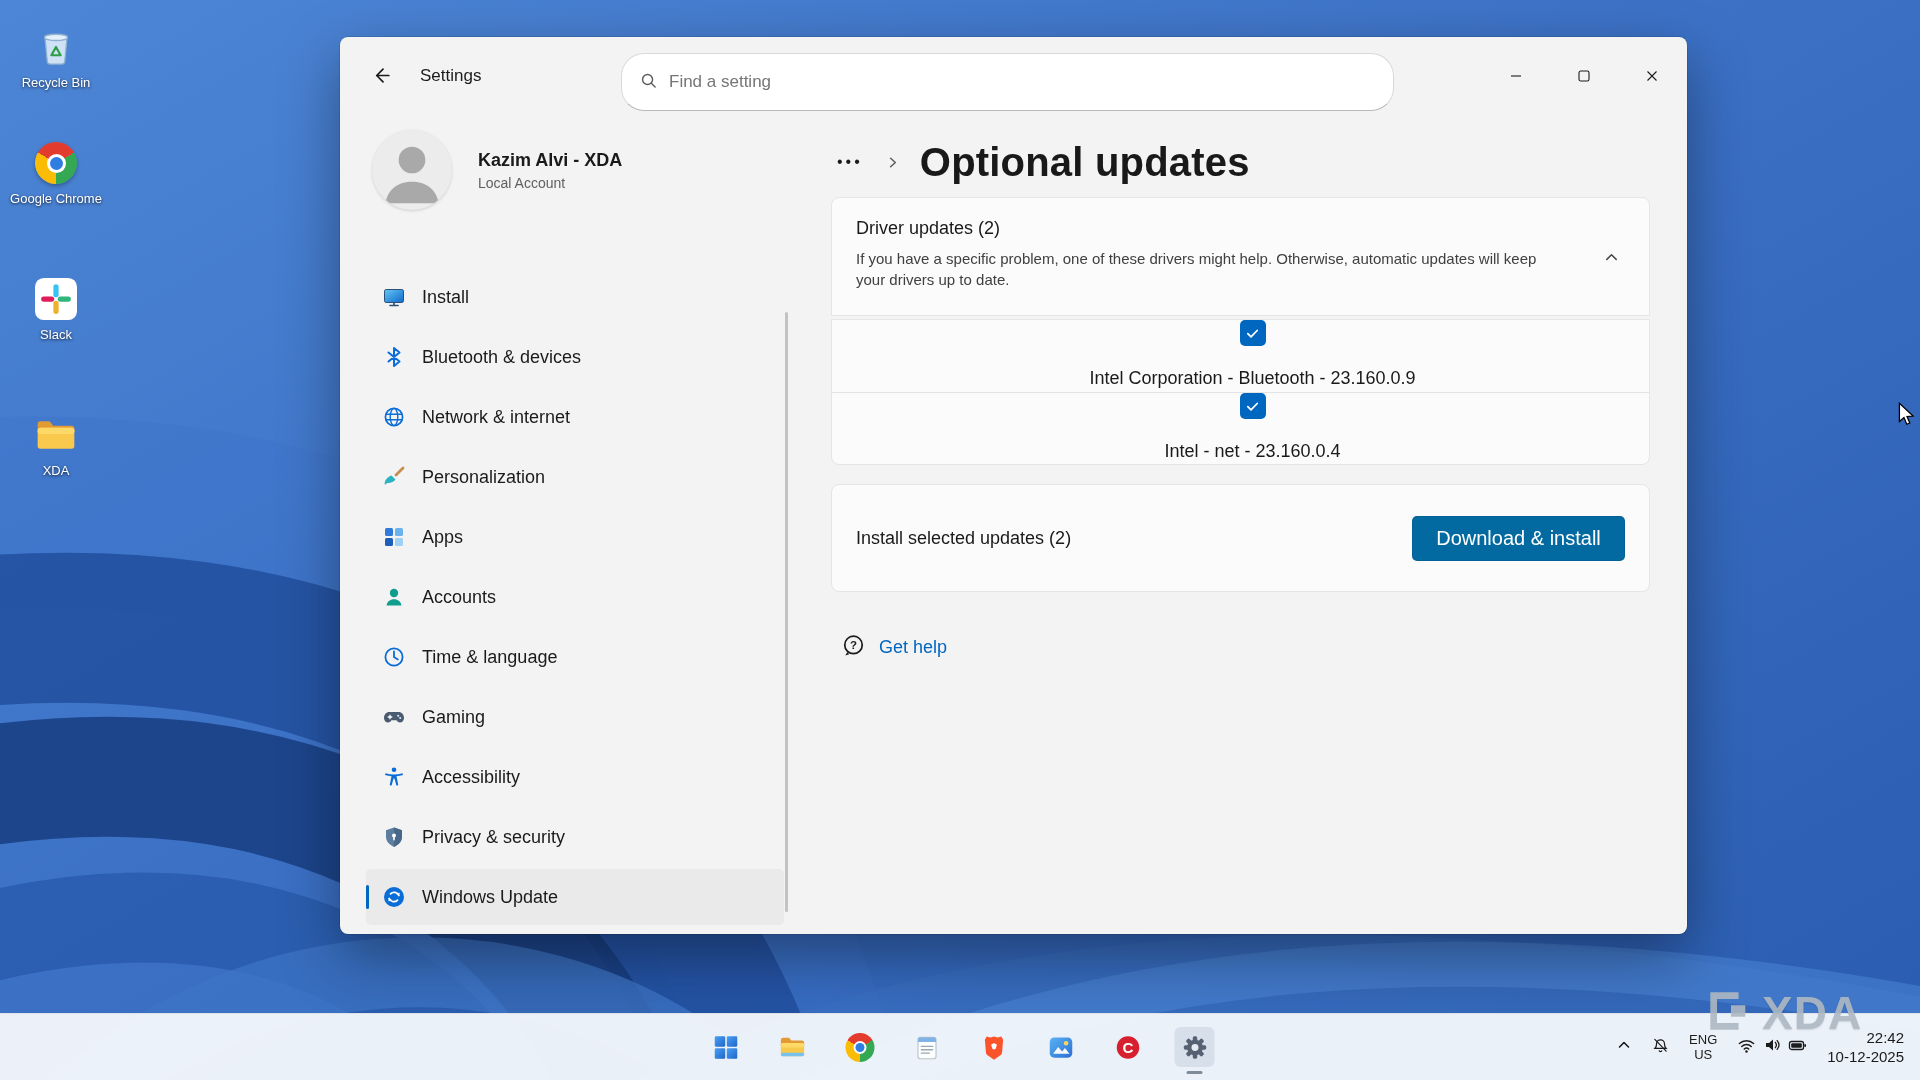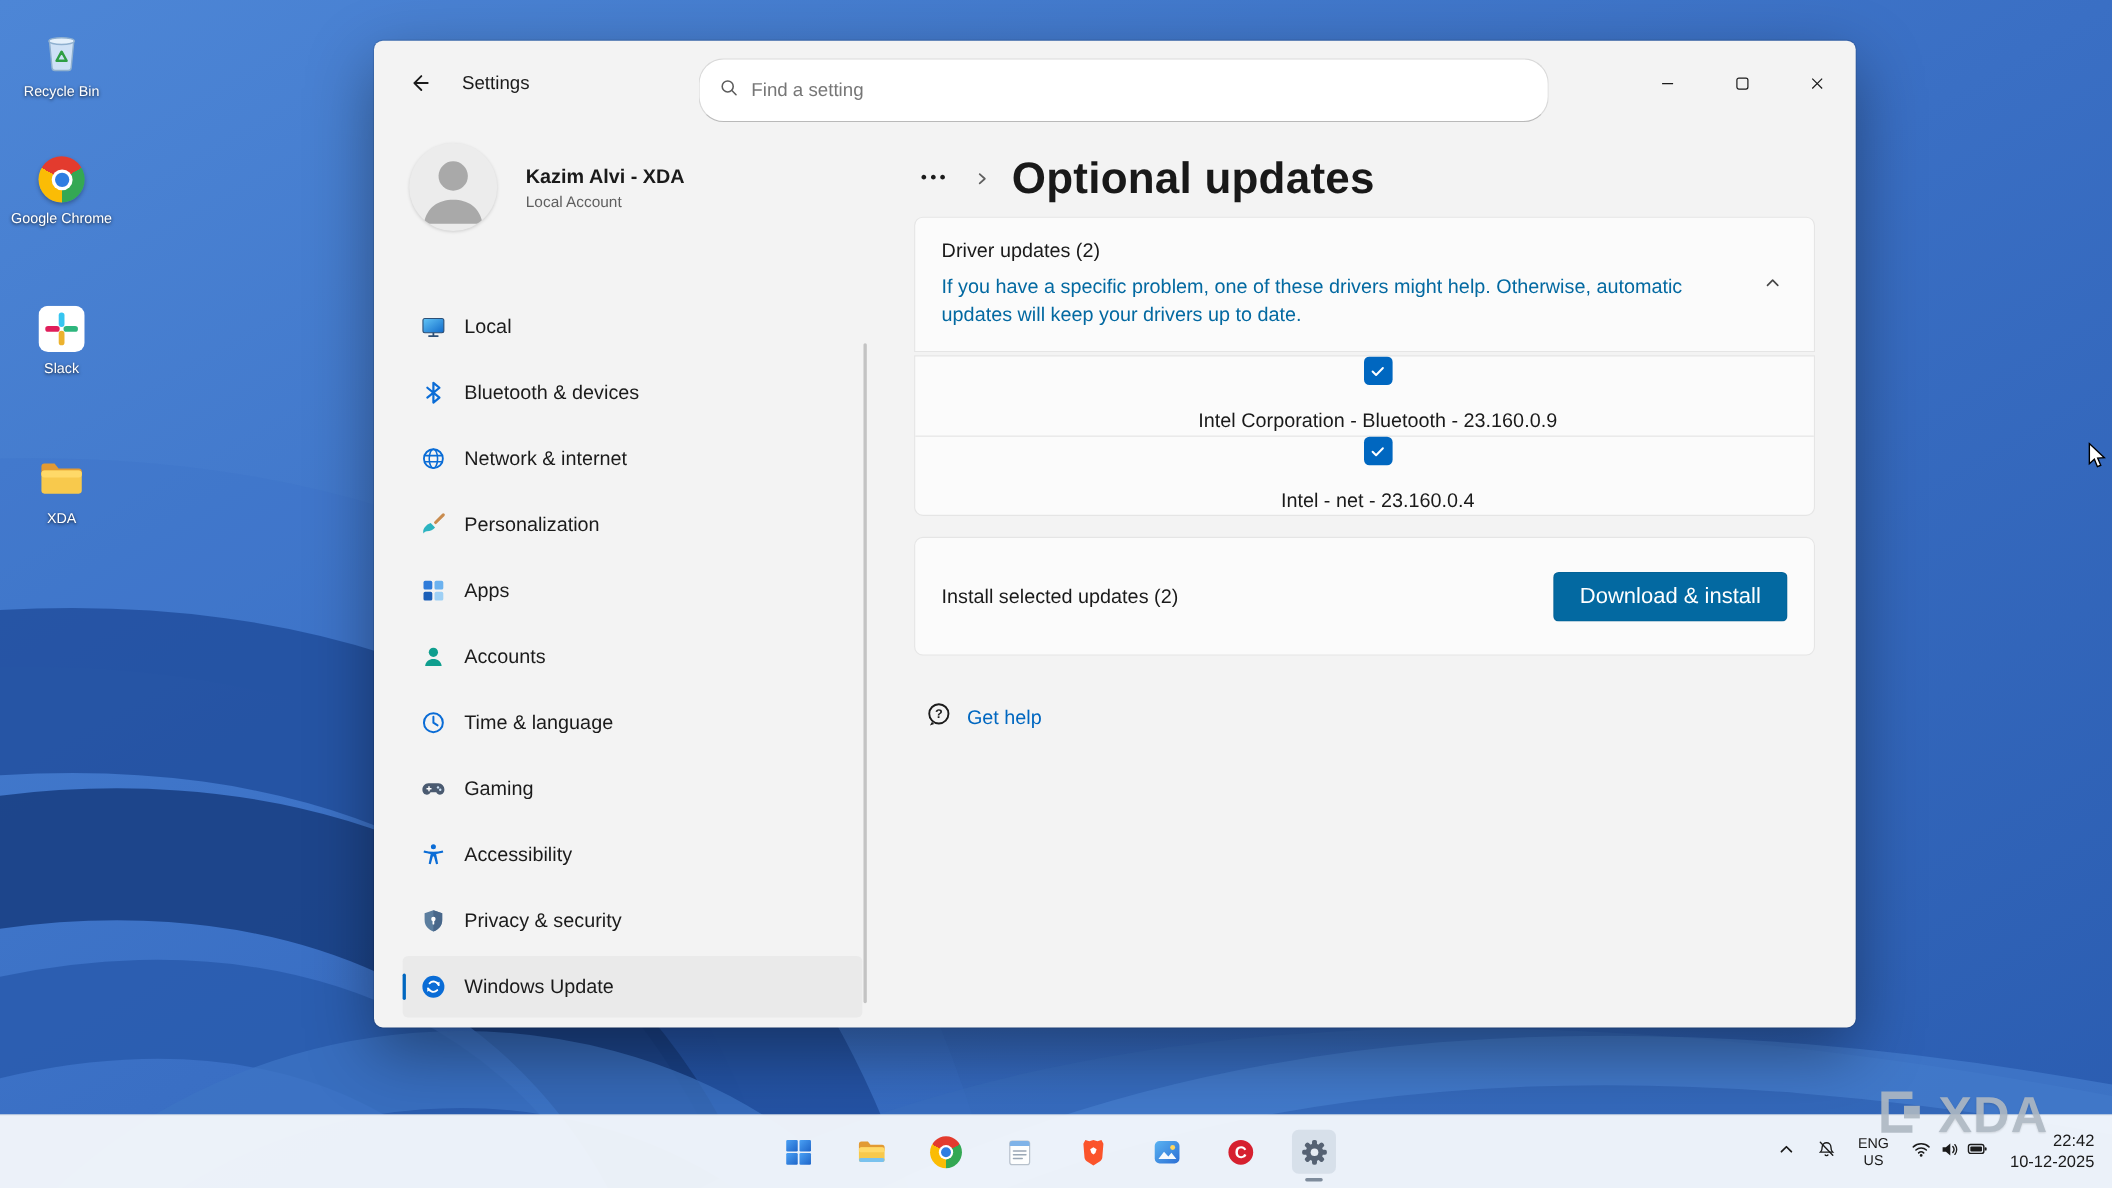--- a/index.html
+++ b/index.html
@@ -22,21 +22,21 @@
   .watermark { position:absolute; left:1706px; top:986px; display:flex; align-items:center; gap:10px; z-index:60; opacity:.9; }
   .watermark-text { font-size:46px; font-weight:700; letter-spacing:1px; color:#aeb8c2; text-shadow:0 1px 2px rgba(0,0,0,.15); }
 
   
   .settings-window { position:absolute; left:340px; top:37px; width:1347px; height:897px; background:#f3f3f3;
     border-radius:8px; box-shadow:0 22px 60px rgba(0,0,0,.38), 0 0 0 1px rgba(0,0,0,.10); z-index:20; }
 
   .titlebar { position:relative; height:84px; }
   .back-button { position:absolute; left:24px; top:21px; width:36px; height:34px; display:flex; align-items:center; justify-content:center; border-radius:5px; cursor:pointer; }
   .window-title { position:absolute; left:80px; top:29px; font-size:17px; color:#1b1b1b; }
-  .searchbox { position:absolute; left:295px; top:16px; width:773px; height:58px; background:#fff;
+  .searchbox { position:absolute; left:281px; top:16px; width:773px; height:58px; background:#fff;
     border:1px solid #d9d9d9; border-bottom:1px solid #b9b9b9; border-radius:23px;
     display:flex; align-items:center; padding:0 18px; gap:12px; }
   .searchbox input { border:none; outline:none; flex:1; font-size:17px; color:#1b1b1b; background:transparent; }
   .searchbox input::placeholder { color:#767676; }
   .window-controls { position:absolute; right:12px; top:19px; display:flex; gap:22px; }
   .wc-btn { width:46px; height:40px; display:flex; align-items:center; justify-content:center; border-radius:5px; cursor:pointer; }
 
   .window-body { display:flex; height:813px; }
 
   
@@ -57,21 +57,21 @@
   
   .main { flex:1; padding:6px 37px 0 21px; }
   .breadcrumb-row { display:flex; align-items:center; height:70px; gap:16px; }
   .bc-ellipsis { font-size:16px; letter-spacing:3px; color:#1b1b1b; padding:2px 6px; border-radius:4px; cursor:pointer; }
   .bc-chevron { display:flex; align-items:center; }
   .page-title { font-size:40px; font-weight:600; color:#191919; margin-left:4px; letter-spacing:.2px; }
 
   .card { background:#fbfbfb; border:1px solid #e5e5e5; }
   .expander-header { position:relative; border-radius:8px 8px 0 0; padding:20px 70px 20px 24px; min-height:119px; }
   .exp-title { font-size:18px; color:#1a1a1a; }
-  .exp-desc { margin-top:9px; font-size:18px; color:#0369a1; line-height:1.42; max-width:700px; }
+  .exp-desc { margin-top:9px; font-size:15px; color:#404040; line-height:1.42; max-width:700px; }
   .exp-chevron { position:absolute; right:20px; top:42px; width:36px; height:34px; display:flex; align-items:center; justify-content:center; border-radius:5px; cursor:pointer; }
   .expander-body { margin-top:3px; border-radius:0 0 8px 8px; overflow:hidden; }
   .update-row { display:flex; align-items:center; gap:22px; height:72px; padding-left:24px;flex-direction:column; }
   .update-row + .update-row { border-top:1px solid #e3e3e3; }
   .checkbox { width:26px; height:26px; border-radius:5px; background:#0067c0; display:flex; align-items:center; justify-content:center; cursor:pointer; flex:none; }
   .update-label { font-size:18px; color:#1a1a1a; }
 
   .install-card { margin-top:19px; height:108px; border-radius:8px; display:flex; align-items:center; justify-content:space-between; padding:0 24px; }
   .install-label { font-size:18px; color:#1a1a1a; }
   .install-btn { width:213px; height:45px; background:#0369a1; color:#fff; font-size:20px; border:1px solid rgba(0,0,0,.06);
@@ -234,21 +234,21 @@
                   <linearGradient id="gSys" x1="0" y1="0" x2="1" y2="1">
                     <stop offset="0" stop-color="#63c6f7"></stop>
                     <stop offset="1" stop-color="#1069c9"></stop>
                   </linearGradient>
                 </defs>
                 <rect x="2.5" y="4.5" width="19" height="13" rx="1.8" fill="url(#gSys)" stroke="#2c4f76"></rect>
                 <path d="M8 20.5h8" stroke="#2c4f76" stroke-width="1.6" stroke-linecap="round"></path>
                 <path d="M12 17.5v3" stroke="#2c4f76" stroke-width="1.6"></path>
               </svg>
           </span>
-          <span class="nav-label">Local</span>
+          <span class="nav-label">Install</span>
         </div>
         <div class="nav-item">
           <span class="nav-icon">
             <svg viewBox="0 0 24 24" width="24" height="24">
                 <path d="M6.5 7.5L17.5 16.5 12 21V3l5.5 4.5L6.5 16.5" fill="none" stroke="#0a6cd6" stroke-width="2" stroke-linecap="round" stroke-linejoin="round"></path>
               </svg>
           </span>
           <span class="nav-label">Bluetooth &amp; devices</span>
         </div>
         <div class="nav-item">

